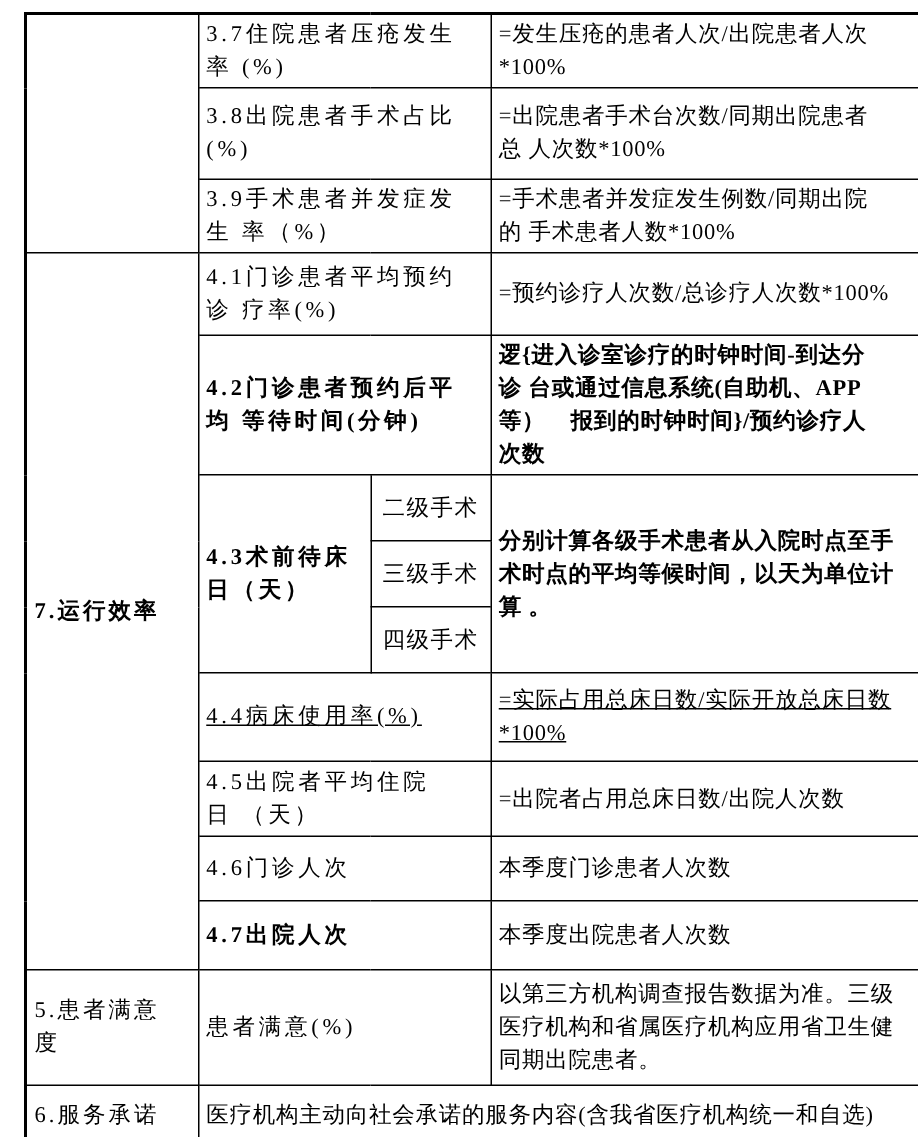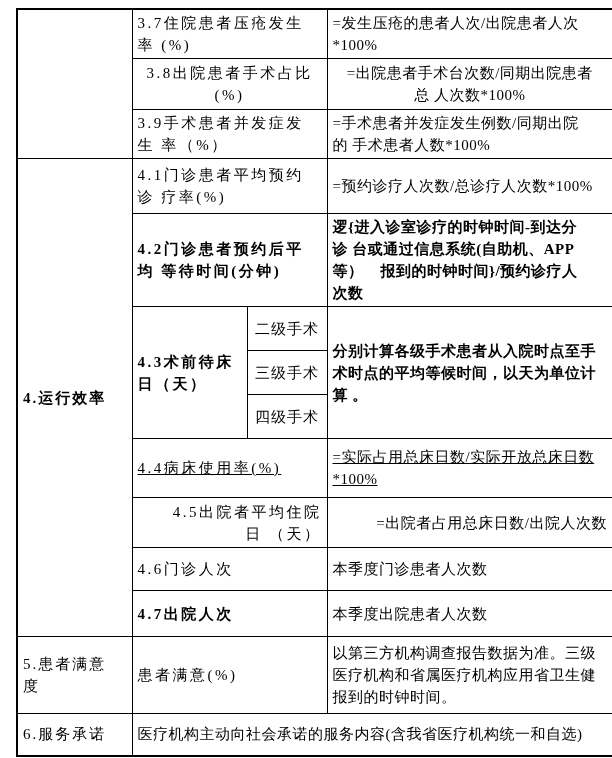--- a/index.html
+++ b/index.html
@@ -21,29 +21,29 @@
   .cat{letter-spacing:2px;}
   .ind{letter-spacing:2.5px;}
   .frm{letter-spacing:0.5px;}
   .sub{letter-spacing:1px;text-align:center;padding:2px 2px;}
   .span-row6{letter-spacing:0.5px;}
   
   .dash-b{border-bottom:1px dashed #b3b3b3;font-weight:bold;}
   .dash-t{border-top:1px dashed #b3b3b3;}
   
   #tbl tr:nth-child(1){height:49px;}
-  #tbl tr:nth-child(2){height:51px;text-align:center;}
+  #tbl tr:nth-child(2){height:61px;}
   #tbl tr:nth-child(3){height:47px;}
   #tbl tr:nth-child(4){height:55px;}
   #tbl tr:nth-child(5){height:91px;}
   #tbl tr:nth-child(6){height:44px;}
   #tbl tr:nth-child(7){height:44px;}
   #tbl tr:nth-child(8){height:44px;}
   #tbl tr:nth-child(9){height:59px;text-decoration:underline;}
-  #tbl tr:nth-child(10){height:50px;text-align:right;}
+  #tbl tr:nth-child(10){height:50px;}
   #tbl tr:nth-child(11){height:43px;}
   #tbl tr:nth-child(12){height:46px;}
   #tbl tr:nth-child(13){height:77px;}
   #tbl tr:nth-child(14){height:42px;}
 </style>
 </head>
 <body>
 
 <table id="tbl">
   <colgroup>
@@ -66,21 +66,21 @@
       <td class="frm">=出院患者手术台次数/同期出院患者
 总 人次数*100%</td>
     </tr>
     <tr>
       <td colspan="2" class="ind">3.9手术患者并发症发
 生 率（%）</td>
       <td class="frm">=手术患者并发症发生例数/同期出院
 的 手术患者人数*100%</td>
     </tr>
     <tr>
-      <td rowspan="9" class="cat dash-t dash-b">4.运行效率</td>
+      <td rowspan="9" class="cat dash-t dash-b">7.运行效率</td>
       <td colspan="2" class="ind">4.1门诊患者平均预约
 诊 疗率(%)</td>
       <td class="frm">=预约诊疗人次数/总诊疗人次数*100%</td>
     </tr>
     <tr>
       <td colspan="2" class="ind dash-b">4.2门诊患者预约后平
 均 等待时间(分钟)</td>
       <td class="frm dash-b">逻{进入诊室诊疗的时钟时间-到达分
 诊 台或通过信息系统(自助机、APP
 等）    报到的时钟时间}/预约诊疗人
@@ -117,20 +117,20 @@
     <tr>
       <td colspan="2" class="ind dash-b">4.7出院人次</td>
       <td class="frm">本季度出院患者人次数</td>
     </tr>
     <tr>
       <td class="cat dash-t">5.患者满意
 度</td>
       <td colspan="2" class="ind dash-t">患者满意(%)</td>
       <td class="frm">以第三方机构调查报告数据为准。三级
 医疗机构和省属医疗机构应用省卫生健
-报到的时钟时间。</td>
+同期出院患者。</td>
     </tr>
     <tr>
       <td class="cat">6.服务承诺</td>
       <td colspan="3" class="span-row6">医疗机构主动向社会承诺的服务内容(含我省医疗机构统一和自选)</td>
     </tr>
   </tbody>
 </table>
 
 </body></html>

